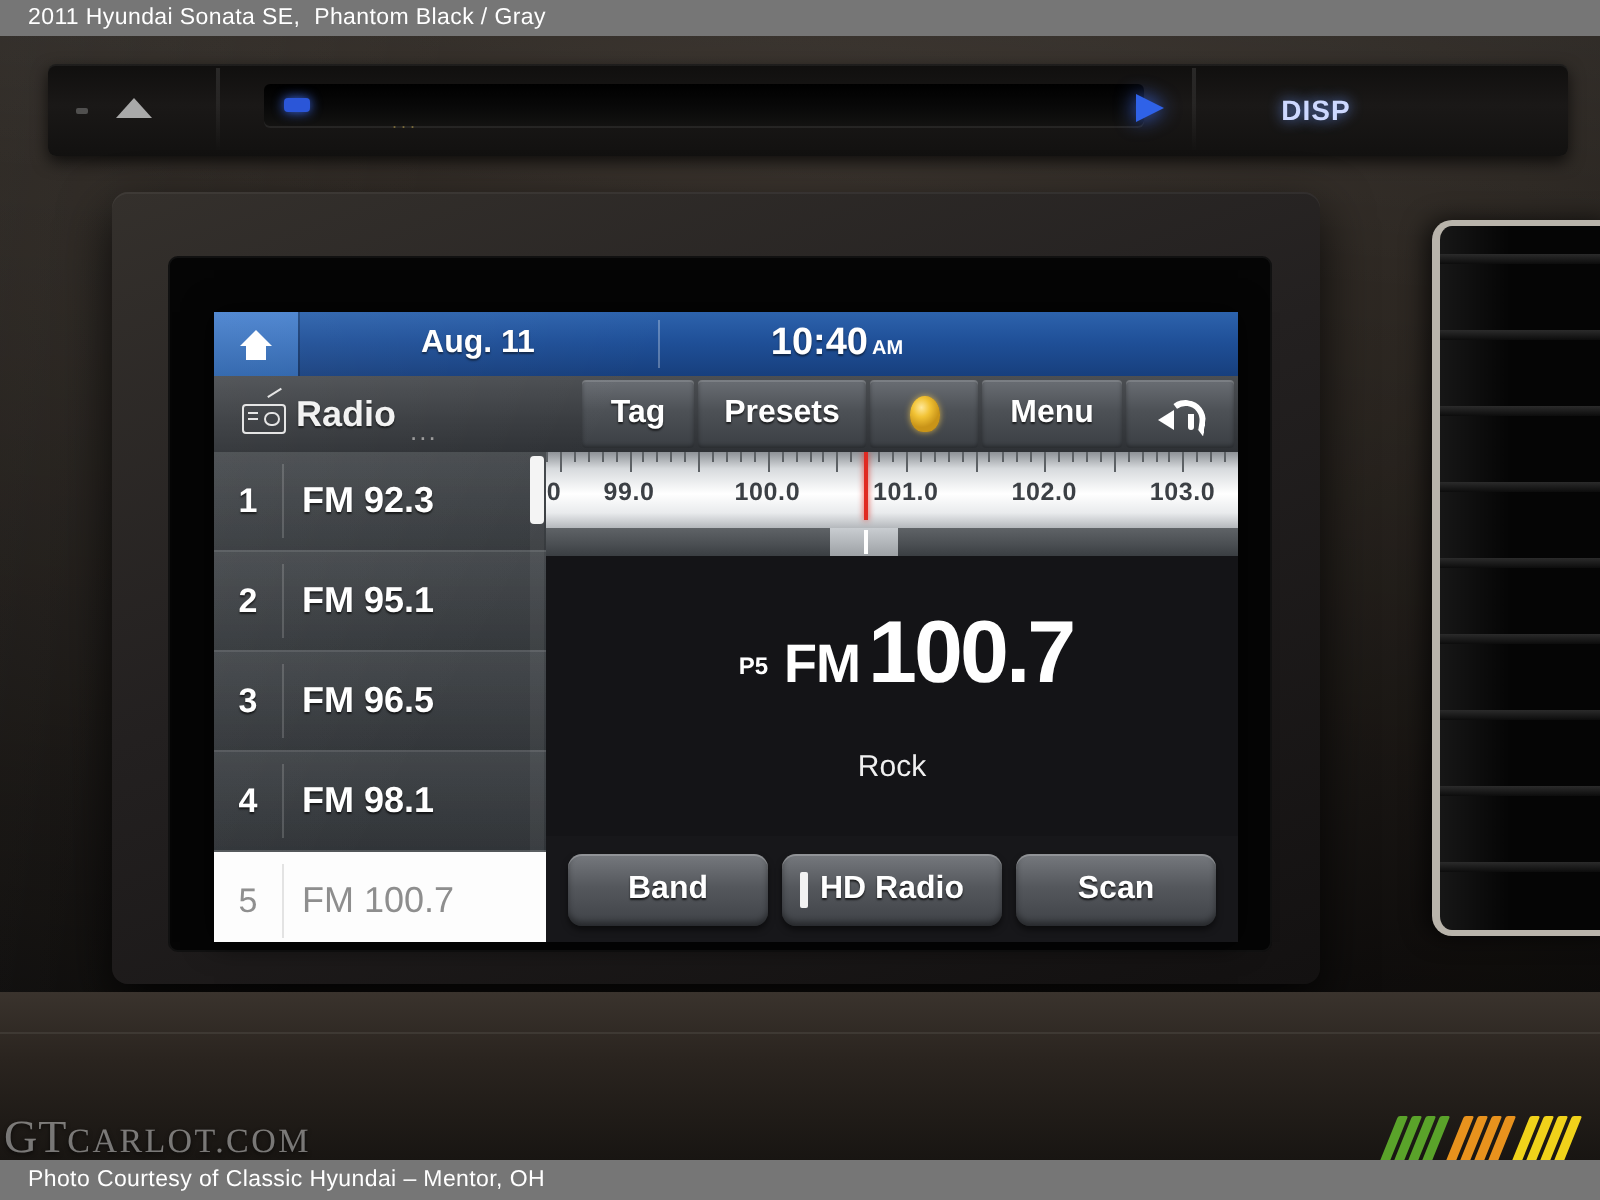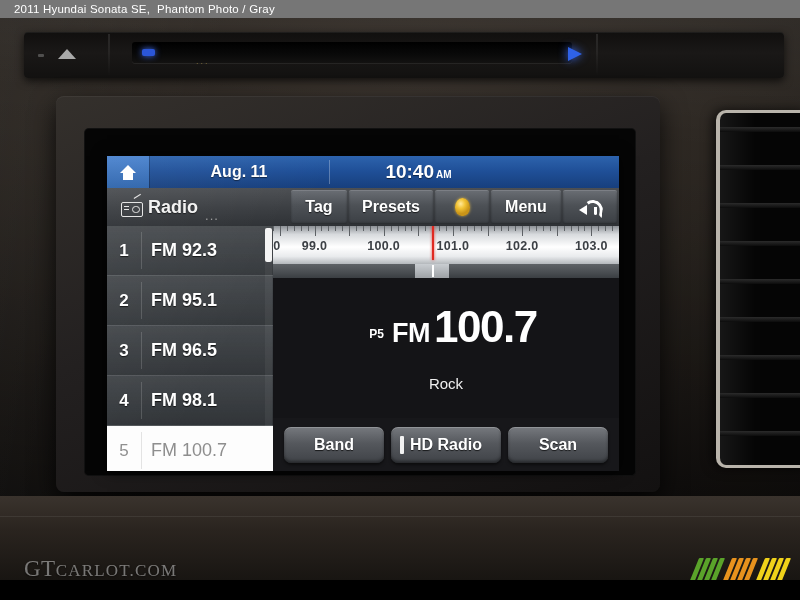--- a/index.html
+++ b/index.html
@@ -287,54 +287,55 @@
 
   
   #lower-dash{
     position:absolute;left:0;top:478px;width:800px;height:84px;
     background:linear-gradient(180deg,#3a332d 0%,#2a241f 40%,#181512 100%);
   }
   #lower-dash-line{position:absolute;left:0;top:498px;width:800px;height:1px;background:rgba(255,255,255,.07);}
 
   
   #watermark{
-    position:absolute;left:24px;top:538px;color:rgba(235,235,235,.48);
+    position:absolute;left:2px;top:538px;color:rgba(235,235,235,.48);
     text-shadow:0 1px 2px rgba(0,0,0,.6);
     font-family:"Liberation Serif", serif;
   }
   #watermark .big{font-size:23px;letter-spacing:.5px;}
   #watermark .small{font-size:17px;letter-spacing:1.2px;}
   #logo-stripes{position:absolute;left:694px;top:540px;width:96px;height:26px;}
   #logo-stripes .bar{position:absolute;top:0;width:5px;height:25px;transform:skewX(-22deg);border-radius:1px;}
 </style>
 </head>
 <body>
 
 <div id="page">
 
   <div id="top-bar" class="caption-bar">
     <span>2011 Hyundai Sonata SE,</span>
     <span class="sep"></span>
-    <span>Phantom Photo / Gray</span>
+    <span>Phantom Black / Gray</span>
   </div>
 
   <div id="photo">
     <div class="dash-sheen"></div>
 
     <div id="dash-top-panel"></div>
     <div id="dash-top-divL"></div>
     <div id="dash-top-divR"></div>
     <div id="eject-mini"></div>
     <div id="eject-button">
         <div class="tri"></div>
       </div>
     <div id="cd-slot"></div>
     <div id="cd-led-left"></div>
     <div id="cd-dots">...</div>
     <div id="cd-arrow"></div>
+    <div id="disp-button">DISP</div>
 
     <div id="bezel"></div>
     <div id="bezel-inner"></div>
 
     <div id="screen">
 
       <div id="status-bar">
         <div id="home-button">
           <div class="house">
             <div class="roof"></div>
@@ -524,13 +525,16 @@
         <div class="bar" style="left: 40px; background: rgb(232, 146, 29);"></div>
         <div class="bar" style="left: 47px; background: rgb(232, 146, 29);"></div>
         <div class="bar" style="left: 54px; background: rgb(232, 146, 29);"></div>
         <div class="bar" style="left: 66px; background: rgb(240, 210, 26);"></div>
         <div class="bar" style="left: 73px; background: rgb(240, 210, 26);"></div>
         <div class="bar" style="left: 80px; background: rgb(240, 210, 26);"></div>
         <div class="bar" style="left: 87px; background: rgb(240, 210, 26);"></div>
       </div>
   </div>
 
+  <div id="bottom-bar" class="caption-bar">
+    <span>Photo Courtesy of Classic Hyundai – Mentor, OH</span>
+  </div>
 </div>
 
 </body></html>

